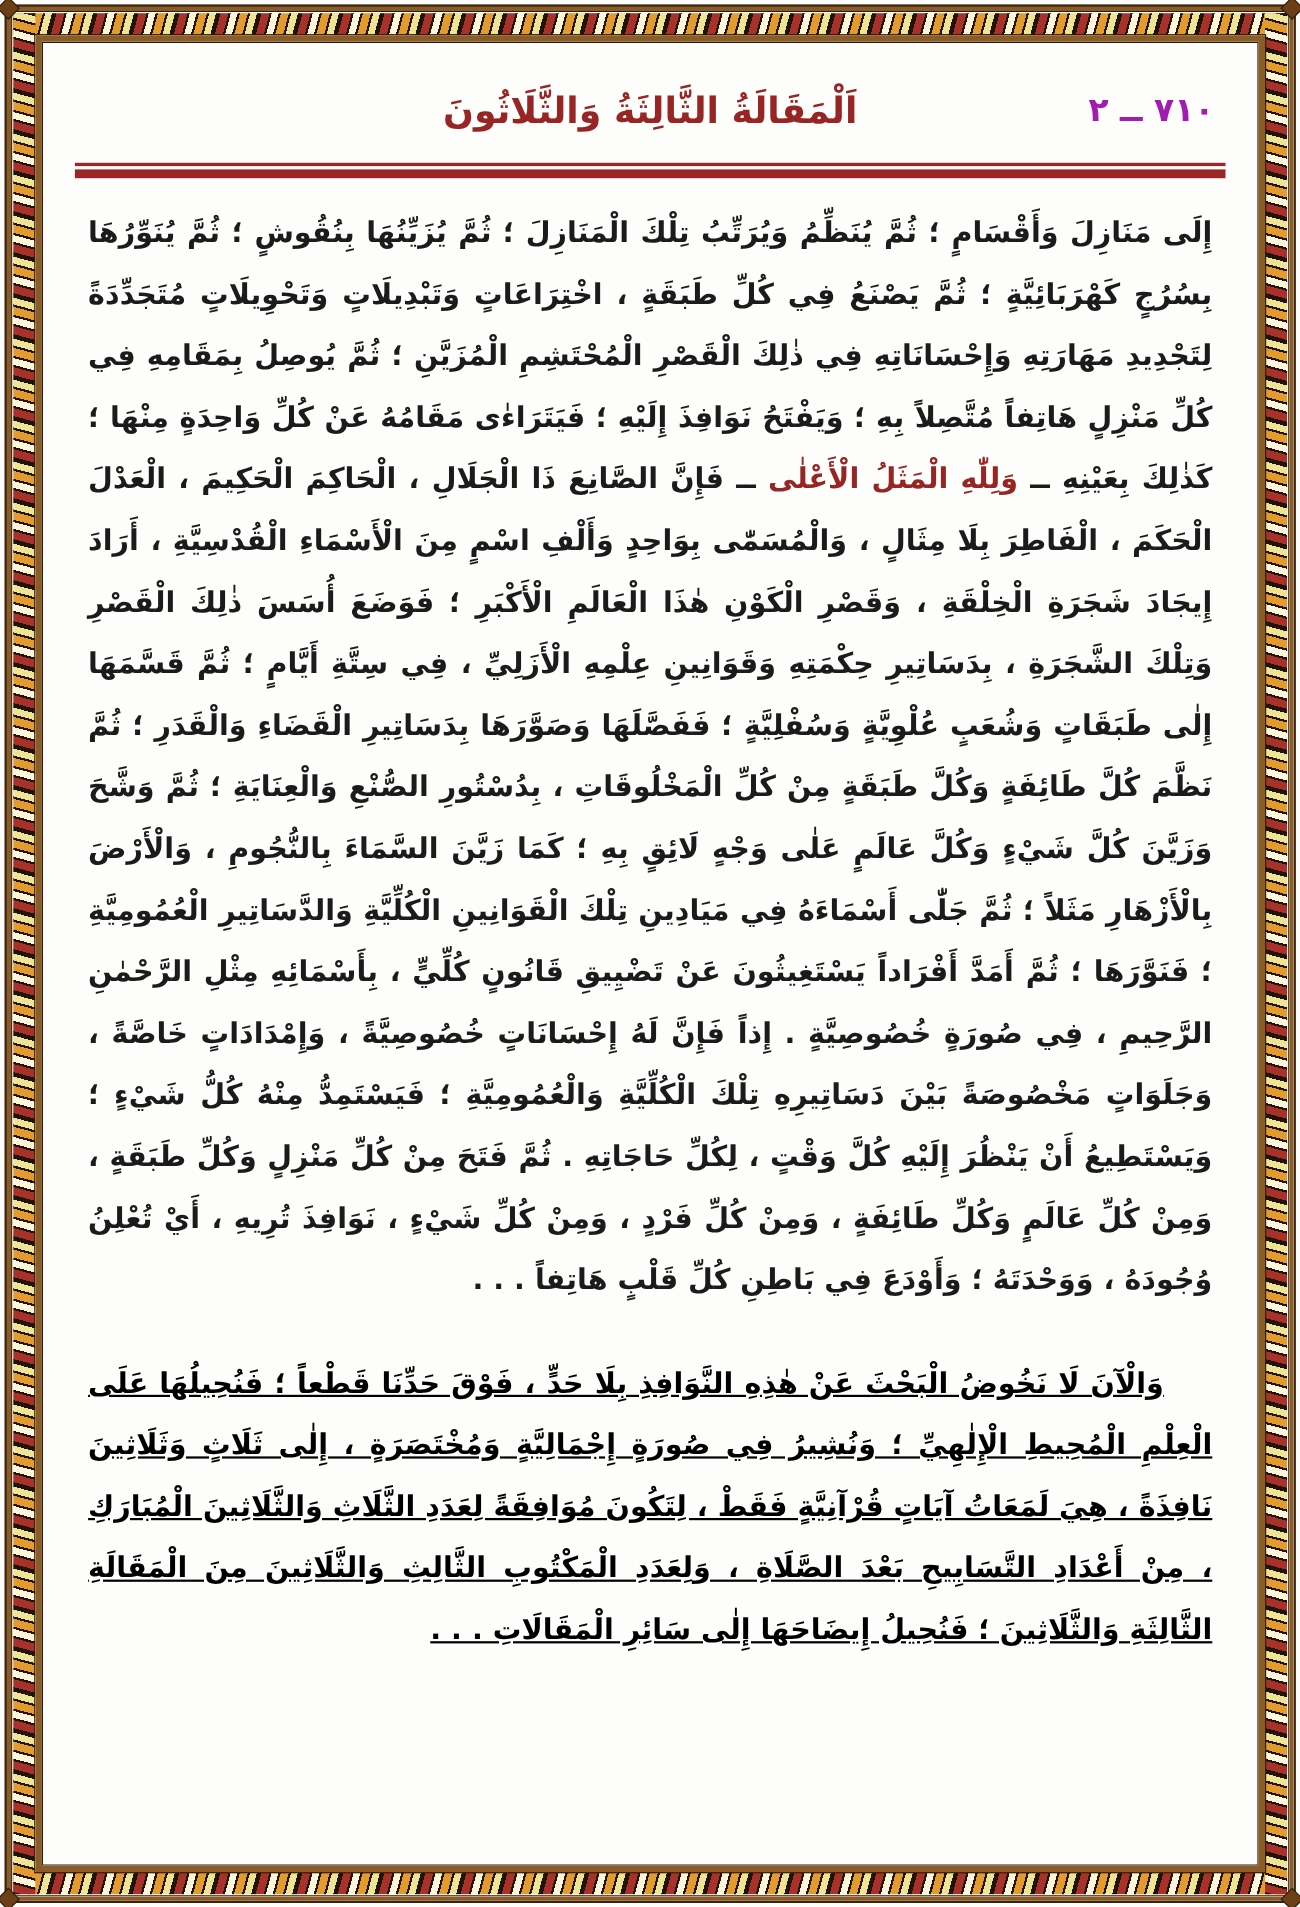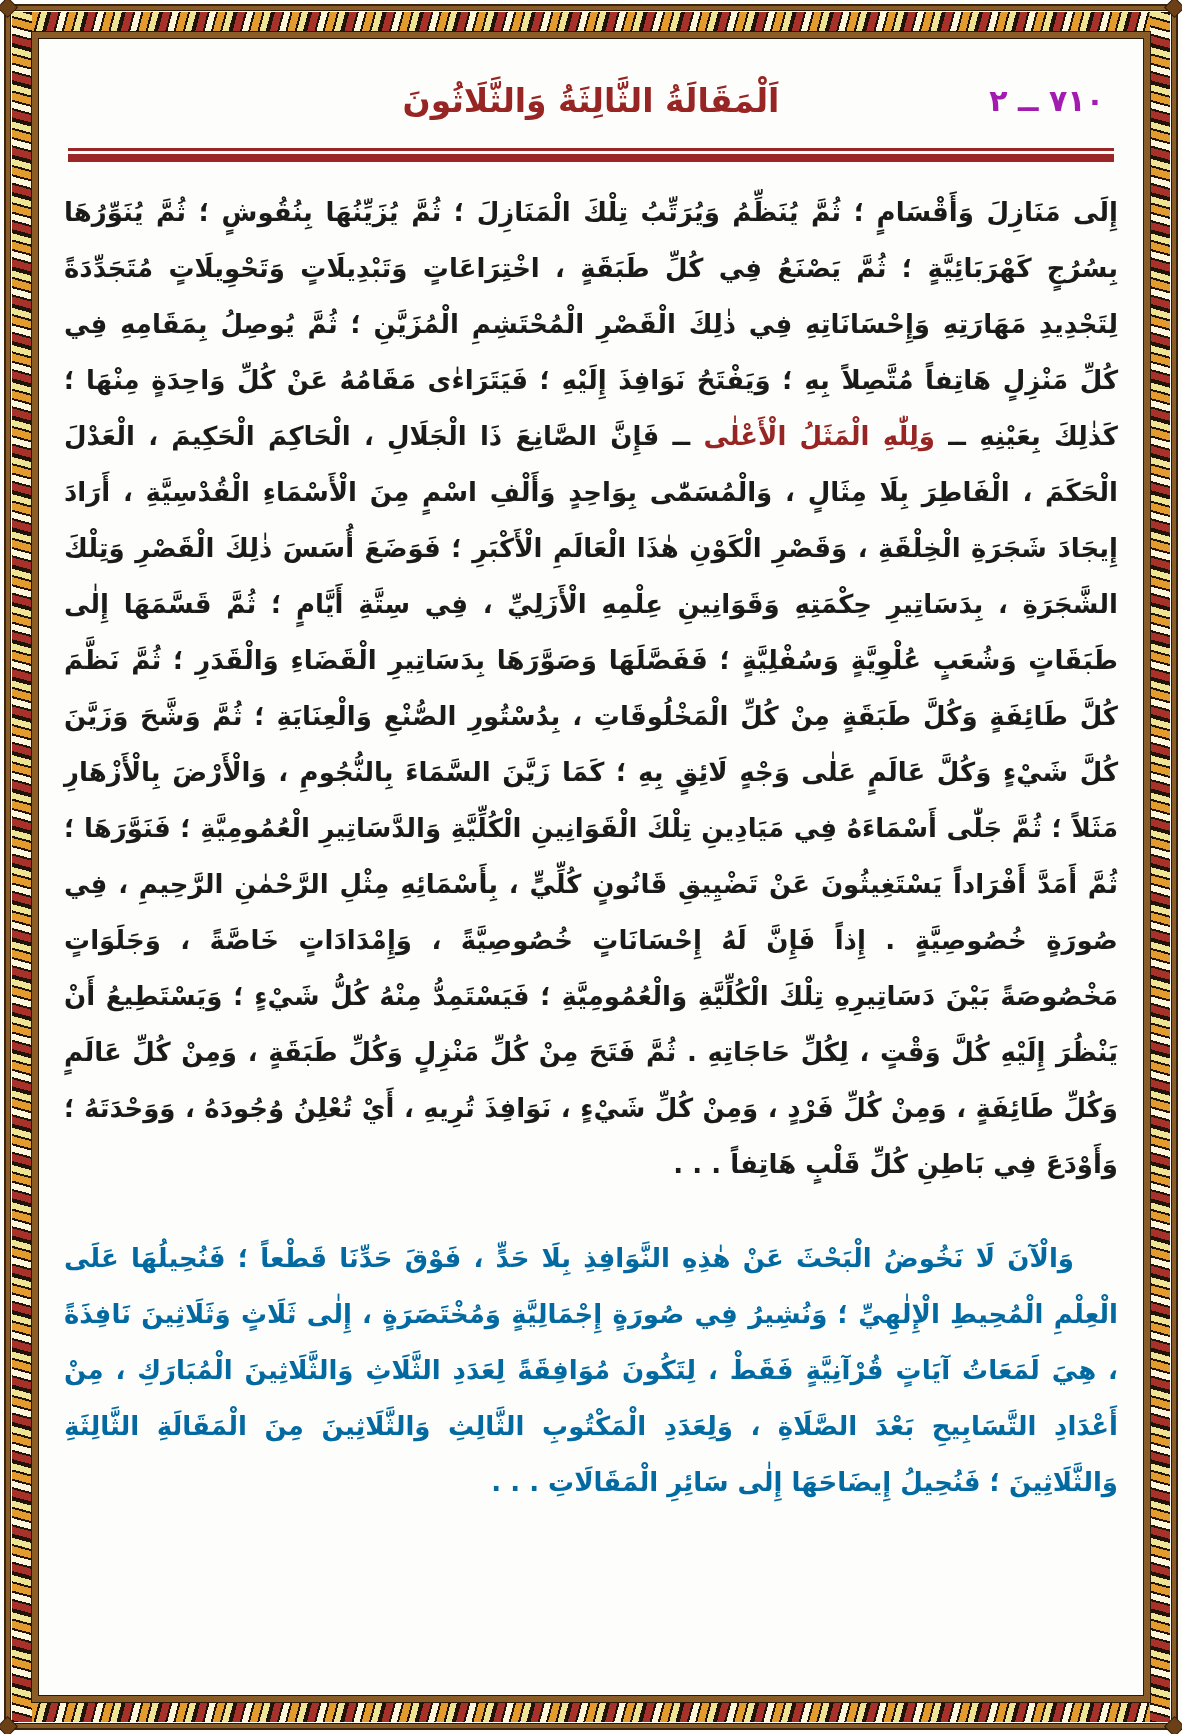--- a/index.html
+++ b/index.html
@@ -111,33 +111,34 @@
   .title-divider {
     margin: 10px 4px 0 4px;
   }
   .rule-thin  { height: 3px; background: #9a2627; }
   .rule-thick { height: 8px; background: #9a2627; margin-top: 3px; }
 
   .body-block {
     margin-top: 22px;
   }
   .par {
-    margin: 0;
+    margin: 16px;
     color: #1b1b1b;
     font-size: 26px;
     font-weight: bold;
     line-height: 56px;
     text-align: justify;
     text-justify: inter-word;
   }
   .red-inline { color: #962524; }
   .par-red {
     margin-top: 38px;
-    color: #0369a1;
+    color: #000000;
     text-indent: 44px;
+    text-decoration: underline;
   }
 </style>
 </head>
 <body>
 
 <div class="page">
 
   <div class="frame-outer"></div>
   <div class="chain chain-top"></div>
   <div class="chain chain-bottom"></div>

